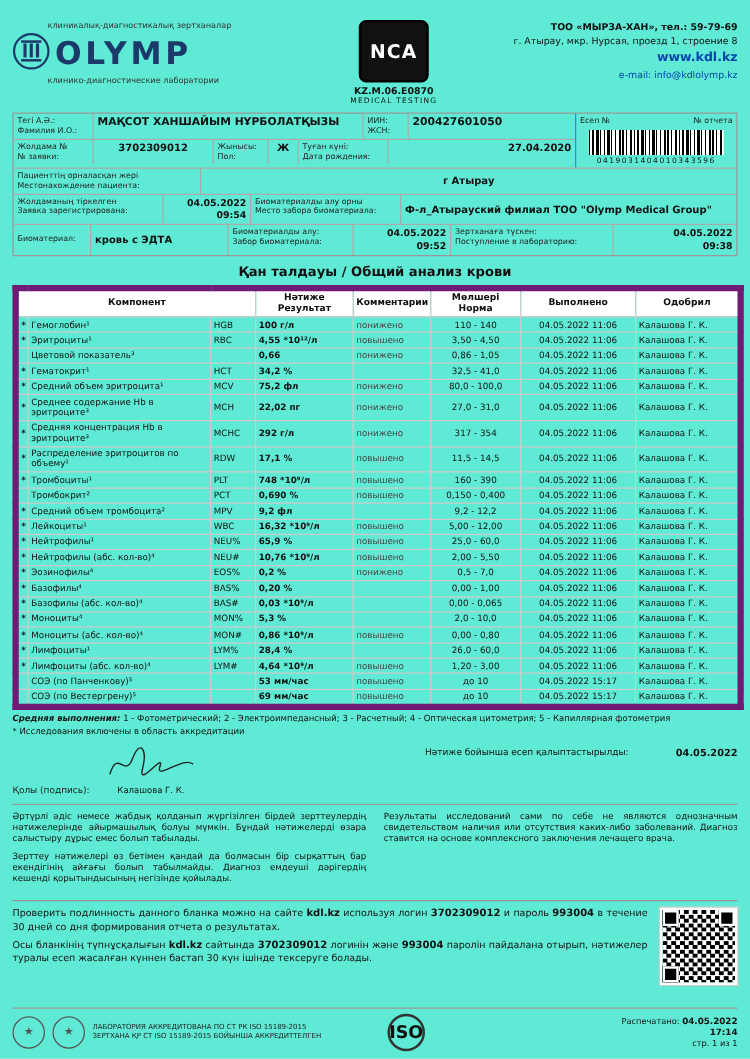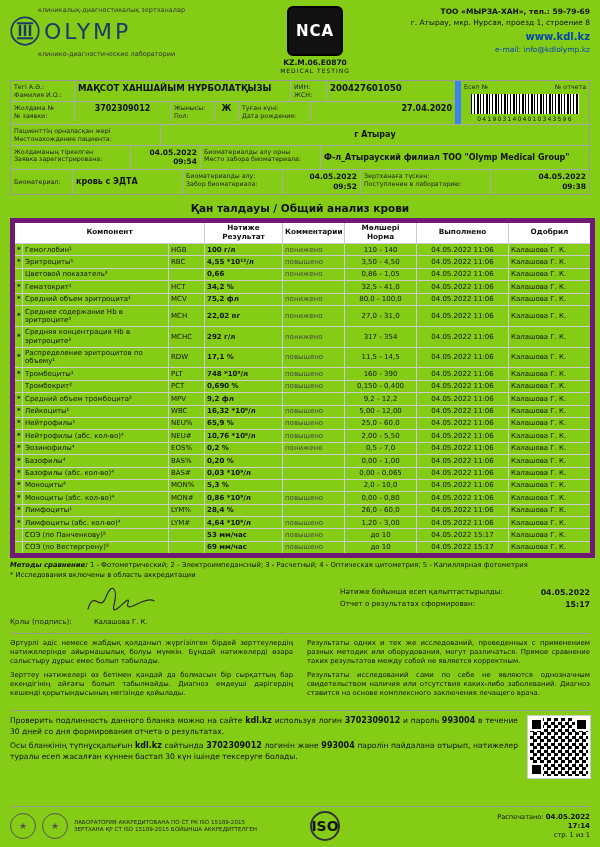--- a/index.html
+++ b/index.html
@@ -1,47 +1,47 @@
 <!DOCTYPE html>
 <html><head>
 <meta charset="utf-8">
 <style>
   html,body{margin:0;padding:0;background:#e8e8e8;}
   .page{
     position:relative;
     width:600px;height:847px;
     margin:0 auto;
-    background:#84cc16;
+    background:#5eead4;
     box-sizing:border-box;
-    padding:6px 10px;
+    padding:16px 10px;
     font-family:"DejaVu Sans","Liberation Sans",sans-serif;
     font-size:7px;color:#111;
     overflow:hidden;
   }
   
   .hdr{display:flex;justify-content:space-between;align-items:flex-start;margin-bottom:6px;}
   .logo-block{width:220px;}
   .logo-top{font-size:6.5px;color:#333;margin-left:28px;}
   .logo-main{display:flex;align-items:center;gap:4px;margin:2px 0;}
-  .logo-text{font-size:22px;font-weight:normal;color:#1b3a6a;letter-spacing:3px;line-height:1;}
+  .logo-text{font-size:25px;font-weight:bold;color:#1b3a6a;letter-spacing:3px;line-height:1;}
   .logo-bottom{font-size:6.5px;color:#333;margin-left:28px;}
   .nca-block{width:120px;text-align:center;}
   .nca-badge{width:52px;height:46px;background:#111;color:#fff;border-radius:6px;
     margin:0 auto;display:flex;align-items:center;justify-content:center;
     font-weight:bold;font-size:15px;letter-spacing:1px;border:2px solid #000;}
   .cert1{font-weight:bold;font-size:7.5px;margin-top:2px;}
   .cert2{font-size:6px;letter-spacing:1px;}
   .contacts{width:190px;text-align:right;font-size:7.5px;line-height:1.5;}
   .contacts .co{font-weight:bold;}
   .contacts .site{color:#0645ad;font-weight:bold;font-size:10px;}
   .contacts .email{color:#0645ad;}
   
   .pgrid{border:1px solid #999;}
   .pg-top{display:flex;border-bottom:1px solid #aaa;}
-  .pg-left{flex:1;border-right:6px solid #3b82f6;}
+  .pg-left{flex:1;border-right:1px solid #3b82f6;}
   .pg-row{display:flex;border-bottom:1px solid #aaa;}
   .pg-row.last{border-bottom:none;}
   .pg-cell{border-right:1px solid #aaa;padding:2px 3px;box-sizing:border-box;}
   .pg-cell.lastc{border-right:none;}
   .lbl{font-size:6.3px;color:#222;line-height:1.25;}
   .val{font-weight:bold;font-size:8px;}
   .val.big{font-size:8.6px;}
   .dt{font-weight:bold;font-size:7.5px;text-align:right;line-height:1.3;}
   .report-cell{width:128px;padding:2px 3px;box-sizing:border-box;}
   .barcode{width:108px;height:20px;margin:3px auto 1px;
@@ -516,55 +516,50 @@
       <td class="c-result">69 мм/час</td>
       <td class="c-comment">повышено</td>
       <td class="c-norm">до 10</td>
       <td class="c-done">04.05.2022 15:17</td>
       <td class="c-appr">Калашова Г. К.</td>
     </tr>
   </tbody>
   </table>
 
   <div class="methods">
-    <b>Методы сравнение:</b><span> 1 - Фотометрический; 2 - Электроимпедансный; 3 - Расчетный; 4 - Оптическая цитометрия; 5 - Капиллярная фотометрия</span>
+    <b>Средняя выполнения:</b><span> 1 - Фотометрический; 2 - Электроимпедансный; 3 - Расчетный; 4 - Оптическая цитометрия; 5 - Капиллярная фотометрия</span>
   </div>
   <div class="accnote">* Исследования включены в область аккредитации</div>
 
   <div class="sigrow">
     <div class="sig-left">
       <span class="lbl" style="font-size:7.2px">Қолы (подпись):</span>
       <span>
         <svg width="78" height="28" viewBox="0 0 78 28">
           <path d="M6 22 C 12 2, 18 26, 24 10 S 36 2, 32 18 S 50 4, 46 16 S 64 8, 72 14" fill="none" stroke="#222" stroke-width="1.1" stroke-linecap="round"></path>
         </svg>
         <div class="sig-name">Калашова Г. К.</div>
       </span>
     </div>
     <div class="gen-block">
       <div class="gen-line">
         <span>Нәтиже бойынша есеп қалыптастырылды:</span>
         <b>04.05.2022</b>
       </div>
-      <div class="gen-line">
-        <span>Отчет о результатах сформирован:</span>
-        <b>15:17</b>
-      </div>
     </div>
   </div>
 
   <div class="rule"></div>
 
   <div class="disc">
     <div class="col">
       <p>Әртүрлі әдіс немесе жабдық қолданып жүргізілген бірдей зерттеулердің нәтижелерінде айырмашылық болуы мүмкін. Бұндай нәтижелерді өзара салыстыру дұрыс емес болып табылады.</p>
       <p>Зерттеу нәтижелері өз бетімен қандай да болмасын бір сырқаттың бар екендігінің айғағы болып табылмайды. Диагноз емдеуші дәрігердің кешенді қорытындысының негізінде қойылады.</p>
     </div>
     <div class="col">
-      <p>Результаты одних и тех же исследований, проведенных с применением разных методик или оборудования, могут различаться. Прямое сравнение таких результатов между собой не является корректным.</p>
       <p>Результаты исследований сами по себе не являются однозначным свидетельством наличия или отсутствия каких-либо заболеваний. Диагноз ставится на основе комплексного заключения лечащего врача.</p>
     </div>
   </div>
 
   <div class="rule"></div>
 
   <div class="verifwrap">
     <div class="verif">
       <p>
         <span>Проверить подлинность данного бланка можно на сайте </span><b>kdl.kz</b><span> используя логин </span><b>3702309012</b><span> и пароль </span><b>993004</b><span> в течение 30 дней со дня формирования отчета о результатах.</span>

